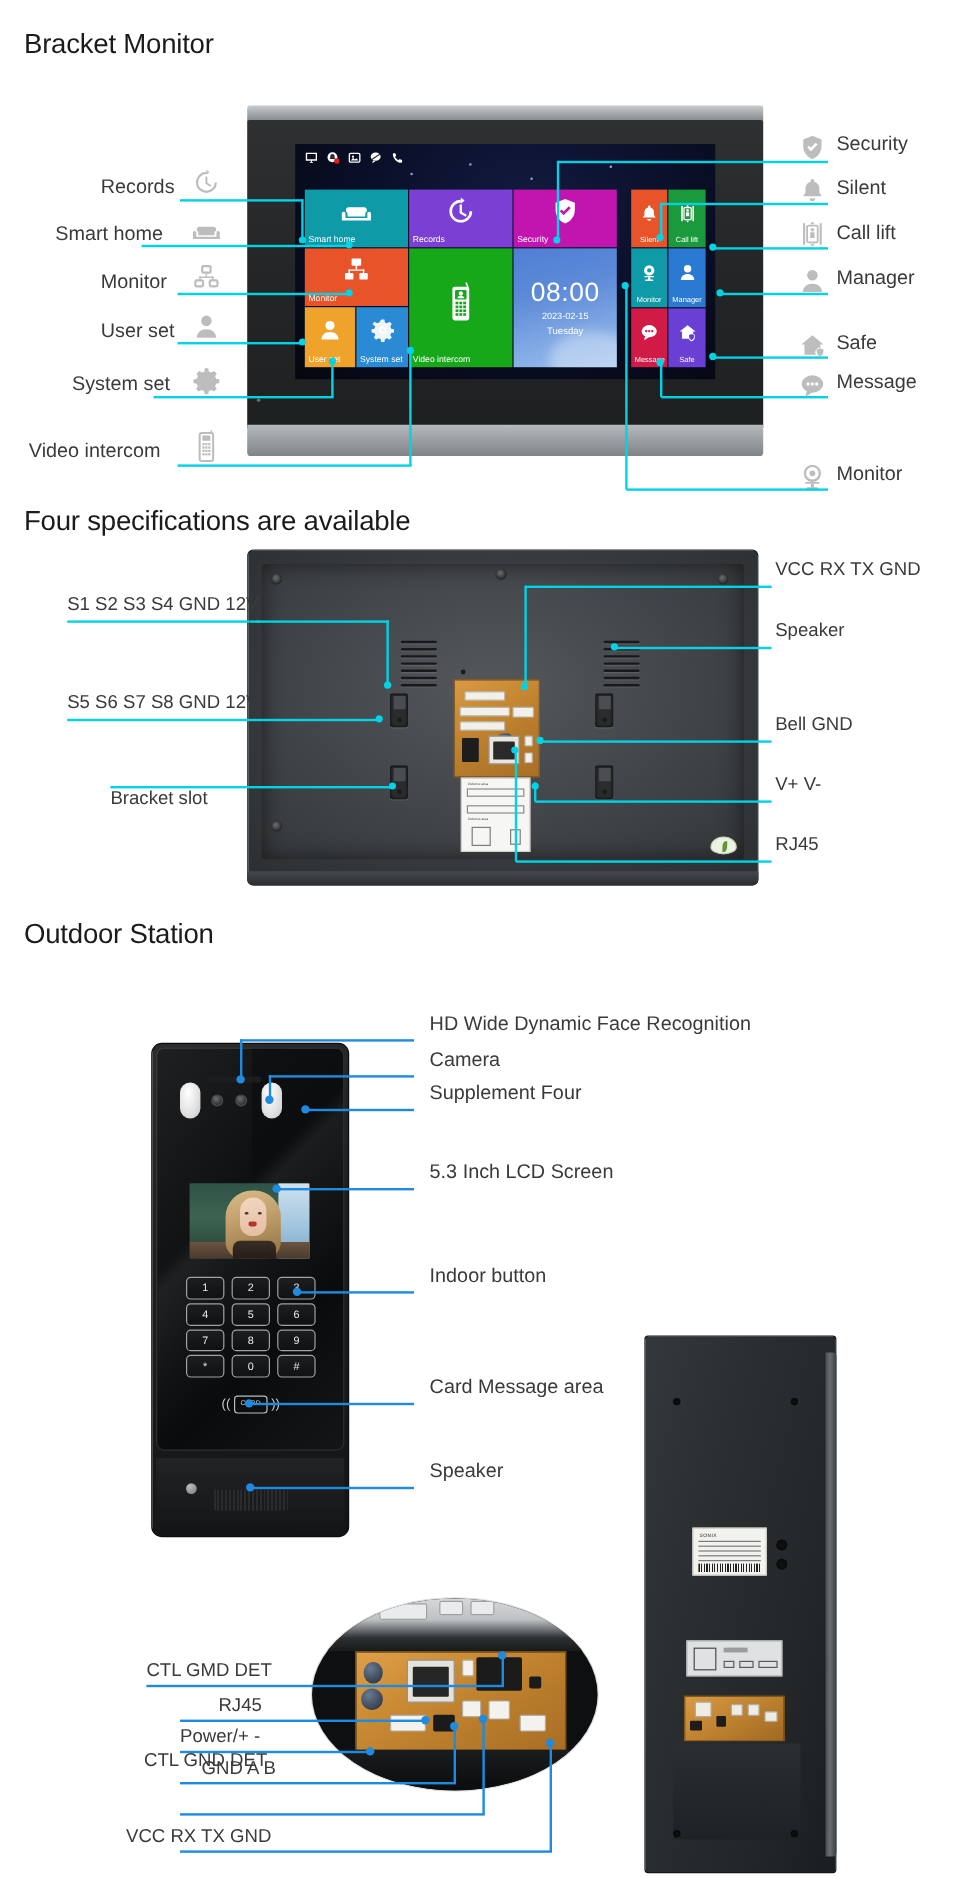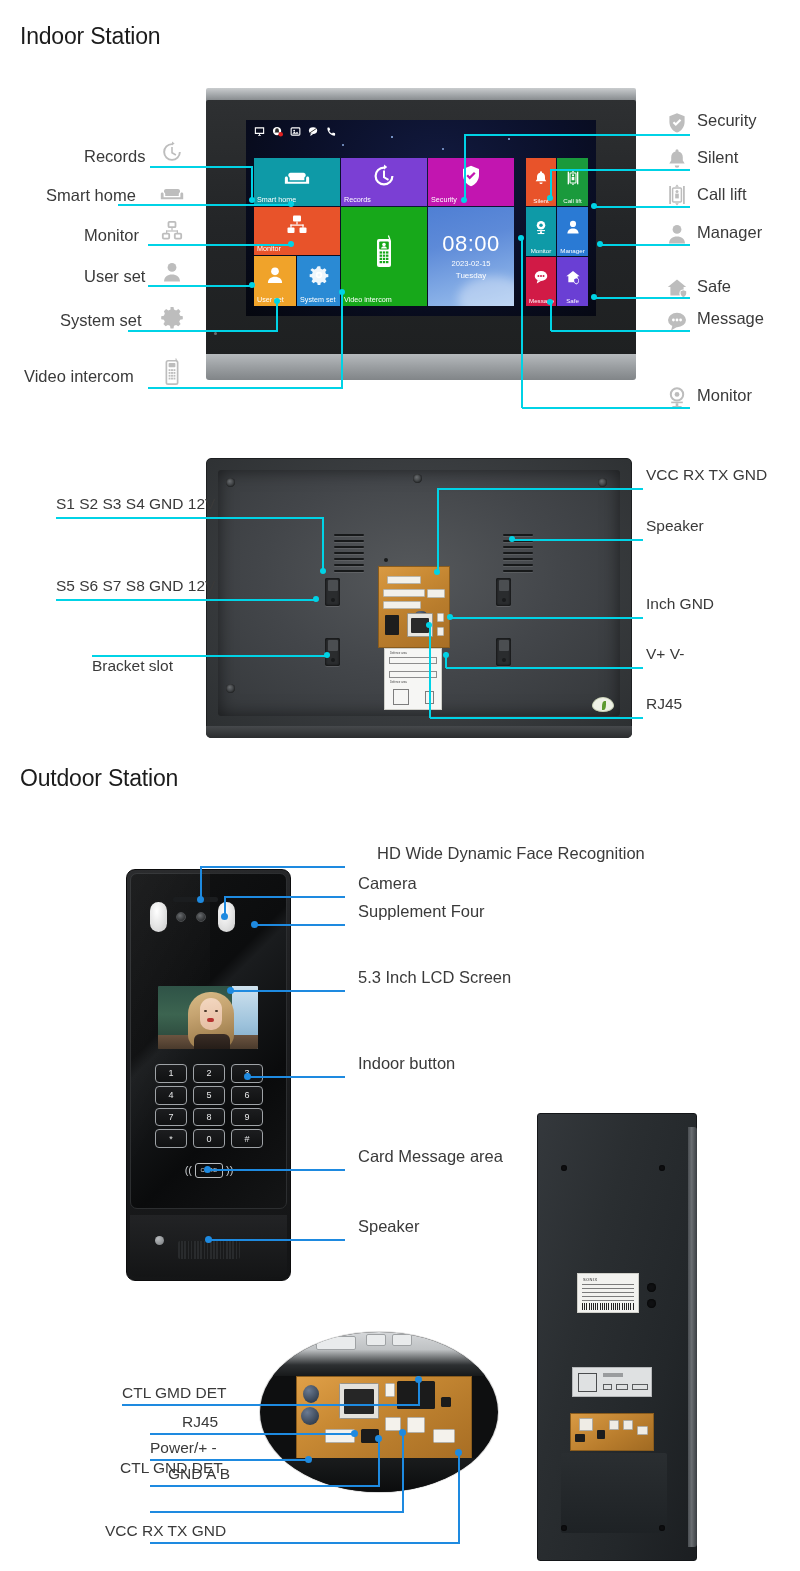--- a/index.html
+++ b/index.html
@@ -397,21 +397,21 @@
   .zc-bottom{
     position:absolute; left:0; bottom:0; width:100%; height:34px;
     background: linear-gradient(180deg,#1a1c1d,#0b0c0d);
   }
 </style>
 </head>
 <body>
 
 <div class="page">
 
-  <div class="section-title" id="title-indoor">Indoor Station</div>
+  <div class="section-title" id="title-indoor">Bracket Monitor</div>
 
   <div id="monitor-device">
     <div class="mon-bezel-top"></div>
     <div class="mon-body"></div>
     <div class="mon-bezel-bot"></div>
 
     <div class="mon-screen">
       <div class="star" style="left:96px;top:24px;width:2px;height:2px"></div>
       <div class="star" style="left:145px;top:16px;width:1.5px;height:1.5px"></div>
       <div class="star" style="left:196px;top:28px;width:2px;height:2px"></div>
@@ -788,20 +788,21 @@
         <path d="M6.2 16.6h11.6v1.6H6.2z"></path>
         <path d="M10.7 18.2h2.6v3.2h-2.6z"></path>
         <path d="M7.4 21h9.2v1.6H7.4z"></path>
       </svg>
   </div>
   <div class="callout" style="left:697px;top:387px">Monitor</div>
   <div class="lead h" style="left:522px;top:407px;width:168px"></div>
   <div class="lead v" style="left:521px;top:238px;height:170px"></div>
   <div class="dot" style="left:518px;top:235px"></div>
 
+  <div class="section-title" id="title-specs">Four specifications are available</div>
 
   <div id="backpanel">
     <div class="bp-shell"></div>
     <div class="bp-inner"></div>
     <div class="bp-footer"></div>
 
     <div class="screw" style="left:20px;top:20px"></div>
     <div class="screw" style="left:207px;top:16px"></div>
     <div class="screw" style="left:392px;top:20px"></div>
     <div class="screw" style="left:20px;top:226px"></div>
@@ -874,21 +875,21 @@
 
   <div class="callout sm" style="left:646px;top:467px">VCC RX TX GND</div>
   <div class="lead h" style="left:438px;top:488px;width:205px"></div>
   <div class="lead v" style="left:437px;top:488px;height:84px"></div>
   <div class="dot" style="left:434px;top:569px"></div>
 
   <div class="callout sm" style="left:646px;top:518px">Speaker</div>
   <div class="lead h" style="left:512px;top:539px;width:131px"></div>
   <div class="dot" style="left:509px;top:536px"></div>
 
-  <div class="callout sm" style="left:646px;top:596px">Inch GND</div>
+  <div class="callout sm" style="left:646px;top:596px">Bell GND</div>
   <div class="lead h" style="left:450px;top:617px;width:193px"></div>
   <div class="dot" style="left:447px;top:614px"></div>
 
   <div class="callout sm" style="left:646px;top:646px">V+ V-</div>
   <div class="lead h" style="left:446px;top:667px;width:197px"></div>
   <div class="dot" style="left:443px;top:652px"></div>
   <div class="lead v" style="left:445px;top:652px;height:16px"></div>
 
   <div class="callout sm" style="left:646px;top:696px">RJ45</div>
   <div class="lead h" style="left:430px;top:717px;width:213px"></div>
@@ -940,21 +941,21 @@
     <div class="card-area">
       <span class="wave">((</span>
       <span class="card-box">CARD</span>
       <span class="wave">))</span>
     </div>
 
     <div class="mic-dot"></div>
     <div class="spk-grille"></div>
   </div>
 
-  <div class="callout" style="left:377px;top:845px">HD Wide Dynamic Face Recognition</div>
+  <div class="callout" style="left:358px;top:845px">HD Wide Dynamic Face Recognition</div>
   <div class="lead blue h" style="left:200px;top:866px;width:145px"></div>
   <div class="lead blue v" style="left:200px;top:866px;height:33px"></div>
   <div class="dot blue" style="left:197px;top:896px"></div>
 
   <div class="callout" style="left:358px;top:875px">Camera</div>
   <div class="lead blue h" style="left:224px;top:896px;width:121px"></div>
   <div class="lead blue v" style="left:224px;top:896px;height:20px"></div>
   <div class="dot blue" style="left:221px;top:913px"></div>
 
   <div class="callout" style="left:358px;top:903px">Supplement Four</div>

